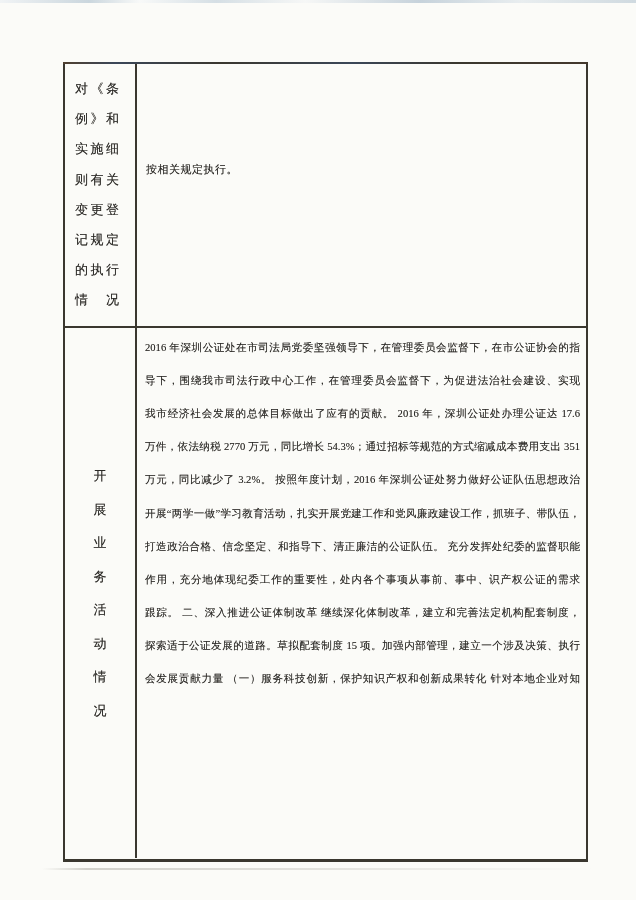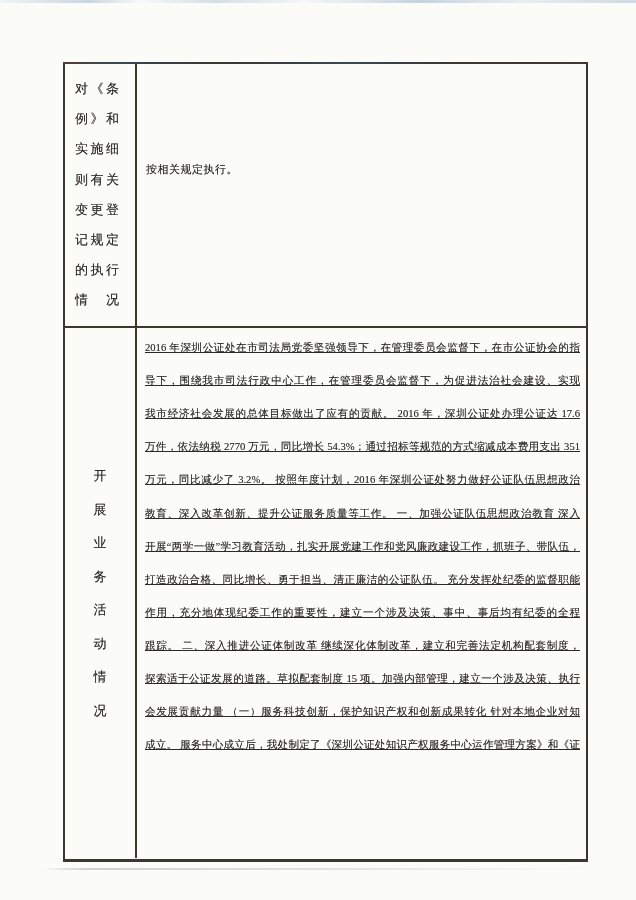--- a/index.html
+++ b/index.html
@@ -61,21 +61,21 @@
   }
   .label-lines-2 .lline {
     display:block; height:33.5px; line-height:33.5px; font-size:13px;
   }
   .reg-content { padding:98px 0 0 9px; font-size:11px; letter-spacing:.5px; }
 
   .activity-text { padding:3px 6px 0 8px; }
   .tline {
     display:block; height:33.12px; line-height:33.12px;
     font-size:10.6px; overflow:hidden;
-    text-align:justify; text-align-last:justify; text-justify:inter-character;text-decoration:underline;
+    text-align:justify; text-align-last:justify; text-justify:inter-character;
   }
 </style>
 </head>
 <body>
 
 <div class="page">
   <div class="scan-top"></div>
 
   <div class="report-table">
     <div class="border-tint"></div>
@@ -111,27 +111,25 @@
           <span class="lline">况</span>
         </div>
       </div>
       <div class="content-cell">
         <div class="activity-text doc-text">
           <span class="tline">2016 年深圳公证处在市司法局党委坚强领导下，在管理委员会监督下，在市公证协会的指</span>
           <span class="tline">导下，围绕我市司法行政中心工作，在管理委员会监督下，为促进法治社会建设、实现</span>
           <span class="tline">我市经济社会发展的总体目标做出了应有的贡献。 2016 年，深圳公证处办理公证达 17.6</span>
           <span class="tline">万件，依法纳税 2770 万元，同比增长 54.3%；通过招标等规范的方式缩减成本费用支出 351</span>
           <span class="tline">万元，同比减少了 3.2%。 按照年度计划，2016 年深圳公证处努力做好公证队伍思想政治</span>
-          <span class="tline">教育、深入改革创新、提升公证服务质量等工作。 一、加强公证队伍思想政治教育 深入</span>
           <span class="tline">开展“两学一做”学习教育活动，扎实开展党建工作和党风廉政建设工作，抓班子、带队伍，</span>
-          <span class="tline">打造政治合格、同比增长、勇于担当、清正廉洁的公证队伍。 充分发挥处纪委的监督职能</span>
-          <span class="tline">作用，充分地体现纪委工作的重要性，建立一个涉及决策、事中、事后均有纪委的全程</span>
+          <span class="tline">打造政治合格、信念坚定、和指导下、清正廉洁的公证队伍。 充分发挥处纪委的监督职能</span>
+          <span class="tline">作用，充分地体现纪委工作的重要性，处内各个事项从事前、事中、识产权公证的需求</span>
           <span class="tline">跟踪。 二、深入推进公证体制改革 继续深化体制改革，建立和完善法定机构配套制度，</span>
           <span class="tline">探索适于公证发展的道路。草拟配套制度 15 项。加强内部管理，建立一个涉及决策、执行</span>
           <span class="tline">会发展贡献力量 （一）服务科技创新，保护知识产权和创新成果转化 针对本地企业对知</span>
-          <span class="tline">成立。 服务中心成立后，我处制定了《深圳公证处知识产权服务中心运作管理方案》和《证</span>
         </div>
       </div>
     </div>
   </div>
 
   <div class="scan-shadow-bottom"></div>
 </div>
 
 </body></html>

